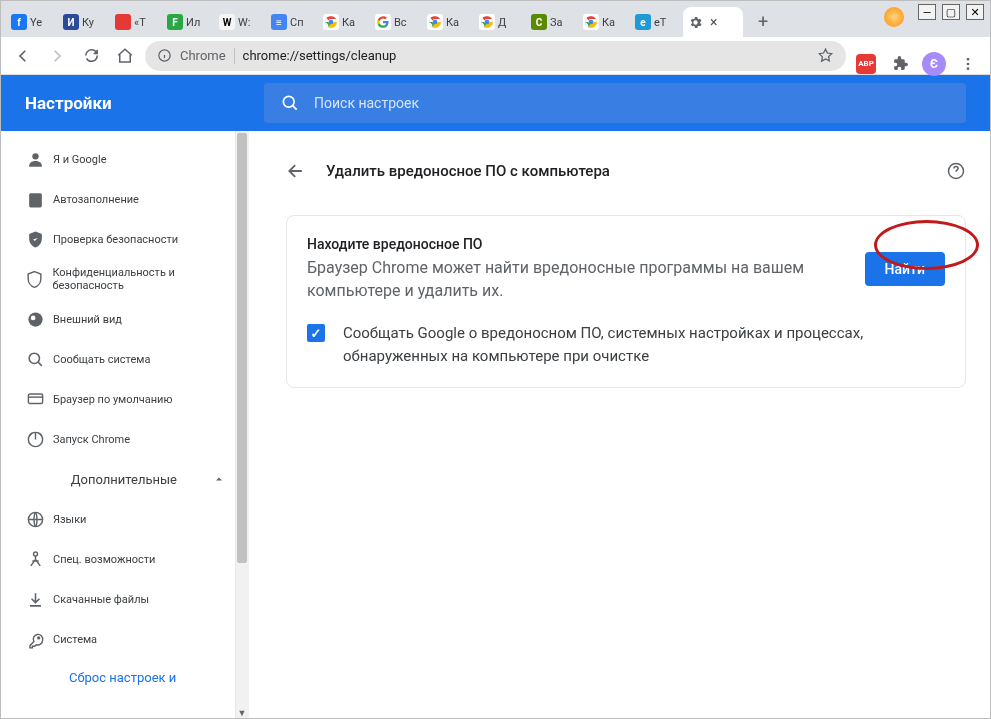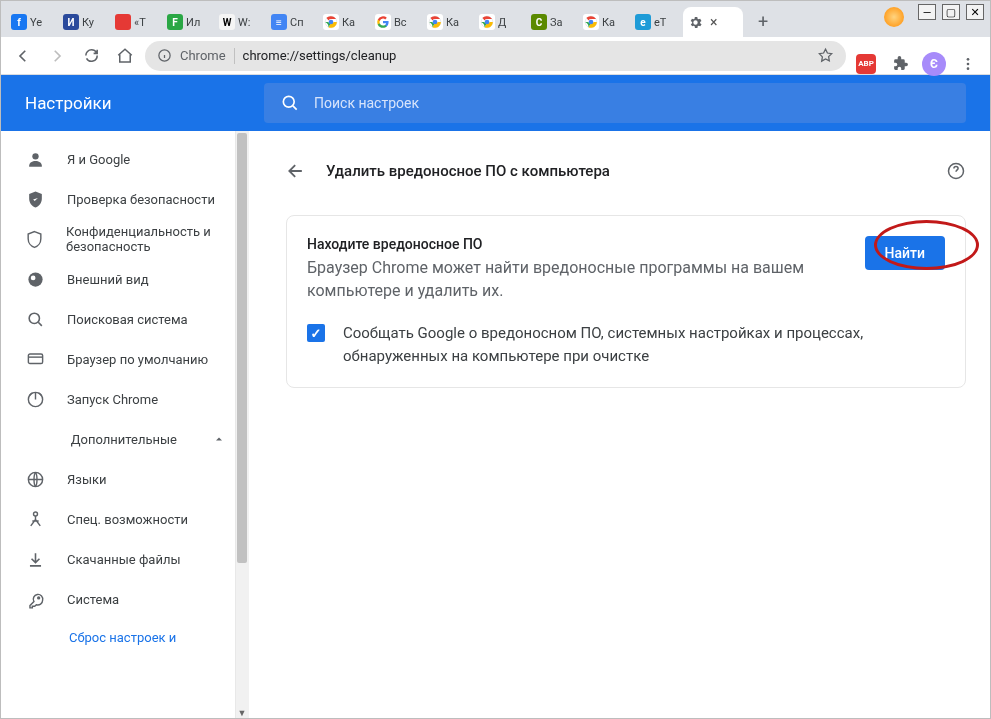--- a/index.html
+++ b/index.html
@@ -27,53 +27,53 @@
   .omni-chrome { font-size:13px; color:#5f6368; }
   .omni-pipe { width:1px; height:16px; background:#c0c0c0; }
   .omni-url { font-size:13px; color:#202124; }
   .omni-star { margin-left:auto; color:#5f6368; }
   .tb-icon { width:28px; height:28px; display:flex; align-items:center; justify-content:center;margin-top:16px; }
   .abp { width:20px; height:20px; background:#e53935; border-radius:4px; color:#fff; font-size:8px; font-weight:bold; display:flex; align-items:center; justify-content:center;}
   .avatar { width:24px; height:24px; border-radius:50%; background:#a78bfa; color:#fff; display:flex; align-items:center; justify-content:center; font-size:12px; font-weight:bold;}
 
   
   .settings-header { height:56px; background:#1a73e8; display:flex; align-items:center; color:#fff;}
-  .settings-title { width:263px; padding-left:24px; font-size:17px; font-weight:400;}
+  .settings-title { width:263px; padding-left:24px; font-size:17px; font-weight:700;}
   .search-wrap { flex:1; padding-right:24px;}
   .searchbox { height:40px; background:#397fe3; border-radius:4px; display:flex; align-items:center; padding:0 16px; gap:14px; color:#cfe0fb;}
   .searchbox input { background:transparent; border:none; outline:none; color:#fff; font-size:14px; flex:1;}
   .searchbox input::placeholder { color:#d7e4fb; }
 
   
   .workspace { display:flex; height:calc(719px - 36px - 38px - 56px);}
   
   
   .sidebar { width:248px; background:#fff; overflow-y:auto; position:relative; }
   .sidebar-inner { padding-top:8px;}
-  .side-item { height:40px; display:flex; align-items:center; gap:22px; padding:0 0 0 24px; color:#5f6368; font-size:13px; cursor:default; border-radius:0 20px 20px 0; margin-right:6px;}
+  .side-item { height:40px; display:flex; align-items:center; gap:8px; padding:0 0 0 24px; color:#5f6368; font-size:11px; cursor:default; border-radius:0 20px 20px 0; margin-right:6px;}
   .side-item .icon { width:20px; height:20px; color:#5f6368; display:flex; align-items:center; justify-content:center;}
   .side-item .label { color:#3c4043; }
   .side-group { height:40px; display:flex; align-items:center; justify-content:flex-end; padding:0 24px; color:#3c4043; font-size:13px;gap:36px;}
   .side-link { padding-left:68px; color:#1a73e8; font-size:13px; height:36px; display:flex; align-items:center;}
   
   
   .scroll-track { position:absolute; right:0; top:0; width:14px; height:100%; background:#f1f1f1; border-left:1px solid #e8e8e8;}
   .scroll-thumb { position:absolute; right:2px; top:2px; width:10px; height:430px; background:#c1c1c1; border-radius:2px;}
   .scroll-arrow { position:absolute; right:0; width:14px; height:14px; display:flex; align-items:center; justify-content:center; font-size:9px; color:#666;}
   .scroll-arrow.bottom { bottom:0; }
 
   
   .main { flex:1; background:#fff; padding:16px 24px 0 24px;margin-left:13px;}
   .card { max-width:680px; margin:0 auto;}
   .card-header { display:flex; align-items:center; height:48px; gap:20px;}
   .card-header .back { color:#5f6368; font-size:18px;}
   .card-header .title { font-size:15px; font-weight:500; color:#202124; flex:1;}
   .card-header .help { color:#5f6368;}
   .panel { border:1px solid #e6e6e6; border-radius:8px; padding:20px; margin-top:20px;}
-  .row1 { display:flex; align-items:flex-start; gap:16px;}
+  .row1 { display:flex; align-items:center; gap:16px;}
   .row1 .txt { flex:1;}
   .row1 .h { font-size:14px; font-weight:500; color:#202124; margin-bottom:4px;}
   .row1 .d { font-size:16px; color:#5f6368; line-height:1.45;}
   .find-btn { background:#1a73e8; color:#fff; border:none; border-radius:4px; height:34px; padding:0 20px; font-size:14px; font-weight:500;}
   .ellipse { position:absolute; border:3px solid #c21919; border-radius:50%; width:105px; height:50px; pointer-events:none;}
   .row2 { display:flex; align-items:flex-start; gap:18px; margin-top:20px;}
   .chk { width:18px; height:18px; background:#1a73e8; border-radius:2px; display:flex; align-items:center; justify-content:center; color:#fff; font-weight:bold; font-size:13px; flex:0 0 18px; margin-top:2px;}
   .chk-label { font-size:15px; color:#3c4043; line-height:1.5;}
 
   svg { display:block; }
@@ -277,20 +277,28 @@
             <svg width="19" height="19" viewBox="0 0 24 24" fill="#5f6368">
               <circle cx="12" cy="8" r="4"></circle>
               <path d="M4 20c0-4 4-6 8-6s8 2 8 6v1H4z"></path>
             </svg>
           </span>
           <span class="label">Я и Google</span>
         </div>
         <div class="side-item">
           <span class="icon">
             <svg width="19" height="19" viewBox="0 0 24 24" fill="#5f6368">
+              <path d="M6 4h12a2 2 0 012 2v14a2 2 0 01-2 2H6a2 2 0 01-2-2V6a2 2 0 012-2zM9 2v4M15 2v4M8 12h8M8 16h6"></path>
+            </svg>
+          </span>
+          <span class="label">Автозаполнение</span>
+        </div>
+        <div class="side-item">
+          <span class="icon">
+            <svg width="19" height="19" viewBox="0 0 24 24" fill="#5f6368">
               <path d="M12 2l8 3v6c0 5-3.4 9.6-8 11-4.6-1.4-8-6-8-11V5zM9 12l2 2 4-4" fill="#5f6368"></path>
             </svg>
           </span>
           <span class="label">Проверка безопасности</span>
         </div>
         <div class="side-item">
           <span class="icon">
             <svg width="19" height="19" viewBox="0 0 24 24" fill="none" stroke="#5f6368" stroke-width="1.8">
               <path d="M12 2l8 3v6c0 5-3.4 9.6-8 11-4.6-1.4-8-6-8-11V5z"></path>
             </svg>
@@ -306,21 +314,21 @@
           </span>
           <span class="label">Внешний вид</span>
         </div>
         <div class="side-item">
           <span class="icon">
             <svg width="19" height="19" viewBox="0 0 24 24" fill="none" stroke="#5f6368" stroke-width="2">
               <circle cx="10.5" cy="10.5" r="6.5"></circle>
               <path d="M20 20l-4.5-4.5"></path>
             </svg>
           </span>
-          <span class="label">Поисковая система</span>
+          <span class="label">Сообщать система</span>
         </div>
         <div class="side-item">
           <span class="icon">
             <svg width="19" height="19" viewBox="0 0 24 24" fill="none" stroke="#5f6368" stroke-width="1.8">
               <rect x="3" y="5" width="18" height="12" rx="2"></rect>
               <path d="M3 9h18"></path>
             </svg>
           </span>
           <span class="label">Браузер по умолчанию</span>
         </div>

